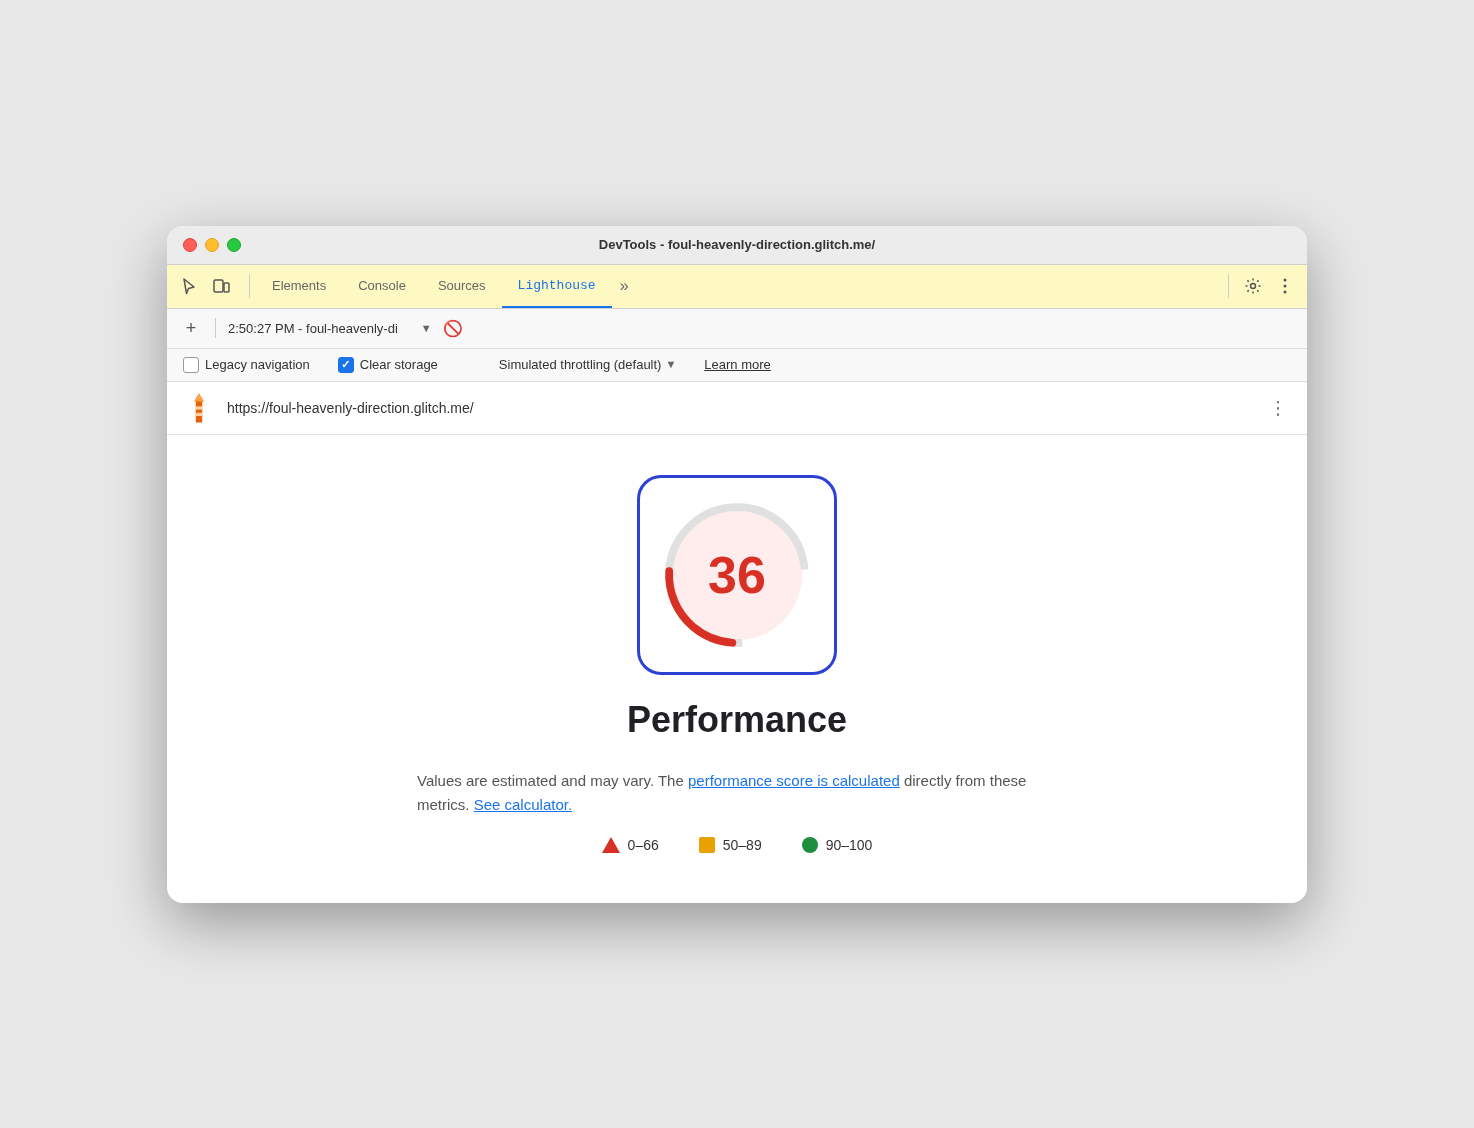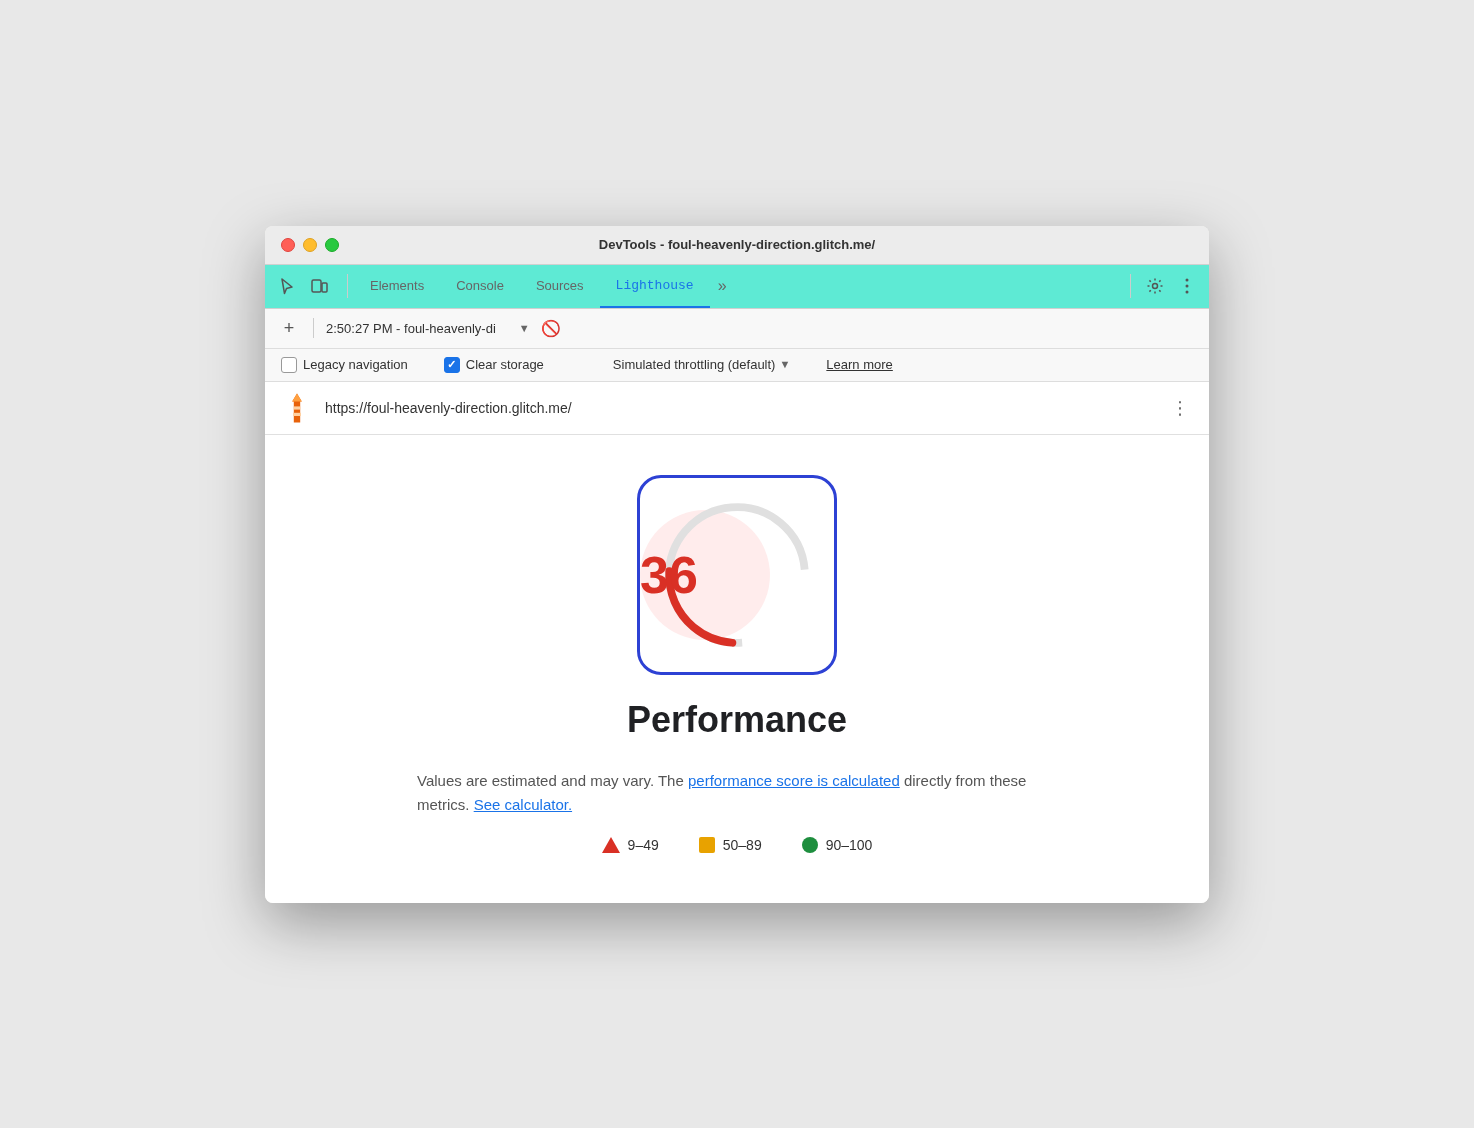--- a/index.html
+++ b/index.html
@@ -5,23 +5,23 @@
     * { box-sizing: border-box; margin: 0; padding: 0; }
     body {
       background: #e8e8e8;
       display: flex;
       align-items: center;
       justify-content: center;
       min-height: 100vh;
       font-family: -apple-system, BlinkMacSystemFont, 'Segoe UI', sans-serif;
     }
     .window {
-      width: 944px;
+      width: 1140px;
       background: #f5f5f0;
-      border-radius: 8px;
+      border-radius: 16px;
       box-shadow: 0 20px 60px rgba(0,0,0,0.35);
       overflow: hidden;
     }
     
     .title-bar {
       background: #ececec;
       border-bottom: 1px solid #d0d0d0;
       padding: 12px 16px;
       display: flex;
       align-items: center;
@@ -44,21 +44,21 @@
     .title-text {
       position: absolute;
       left: 50%;
       transform: translateX(-50%);
       font-size: 13px;
       font-weight: 600;
       color: #333;
     }
     
     .devtools-toolbar {
-      background: #5eead4;
+      background: #fef9c3;
       border-bottom: 1px solid #d0d0d0;
       display: flex;
       align-items: center;
       padding: 0 8px;
       height: 44px;
     }
     .toolbar-icons {
       display: flex;
       align-items: center;
       gap: 4px;
@@ -160,21 +160,21 @@
       color: #666;
       cursor: pointer;
     }
     
     .options-toolbar {
       background: #f8f8f8;
       border-bottom: 1px solid #ddd;
       display: flex;
       align-items: flex-start;
       padding: 8px 16px;
-      gap: 36px;
+      gap: 28px;
       flex-wrap: wrap;
     }
     .option-item {
       display: flex;
       align-items: center;
       gap: 6px;
       font-size: 13px;
       color: #333;
     }
     .checkbox-wrapper {
@@ -246,21 +246,21 @@
       align-items: center;
     }
     
     .score-gauge {
       width: 200px;
       height: 200px;
       border: 3px solid #2d41d4;
       border-radius: 24px;
       display: flex;
       align-items: center;
-      justify-content: flex-start;
+      justify-content: center;
       position: relative;
       background: white;
       margin-bottom: 24px;
     }
     .score-circle-bg {
       position: absolute;
       width: 130px;
       height: 130px;
       border-radius: 50%;
       background: rgba(255, 200, 200, 0.35);
@@ -436,21 +436,21 @@
 
     <h1 class="perf-title">Performance</h1>
 
     <p class="description-text">
       <span>Values are estimated and may vary. The </span><a>performance score is calculated</a><span> directly from these metrics. </span><a>See calculator.</a>
     </p>
 
     <div class="legend">
       <div class="legend-item">
         <div class="legend-triangle"></div>
-        <span>9–49</span>
+        <span>0–66</span>
       </div>
       <div class="legend-item">
         <div class="legend-square"></div>
         <span>50–89</span>
       </div>
       <div class="legend-item">
         <div class="legend-circle"></div>
         <span>90–100</span>
       </div>
     </div>

